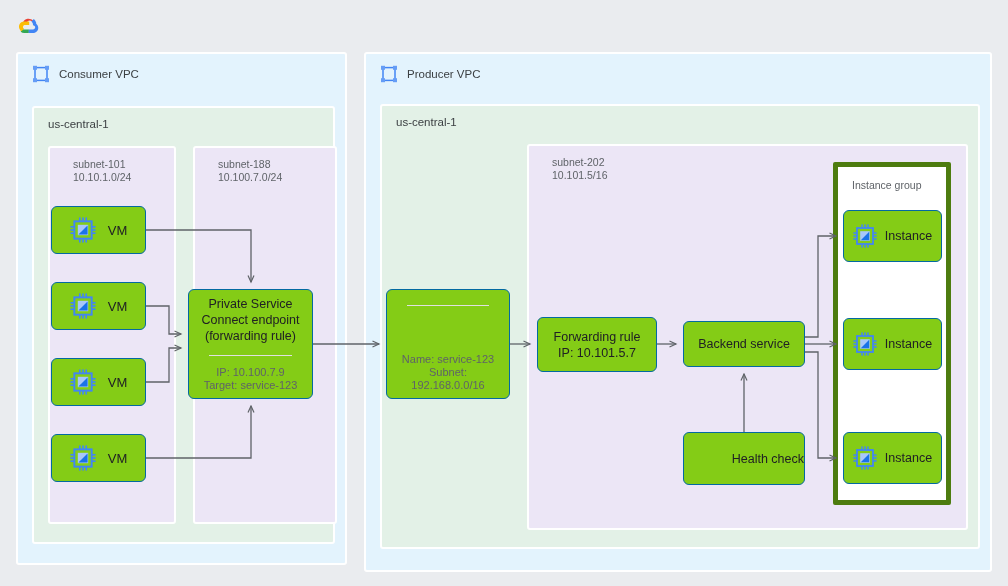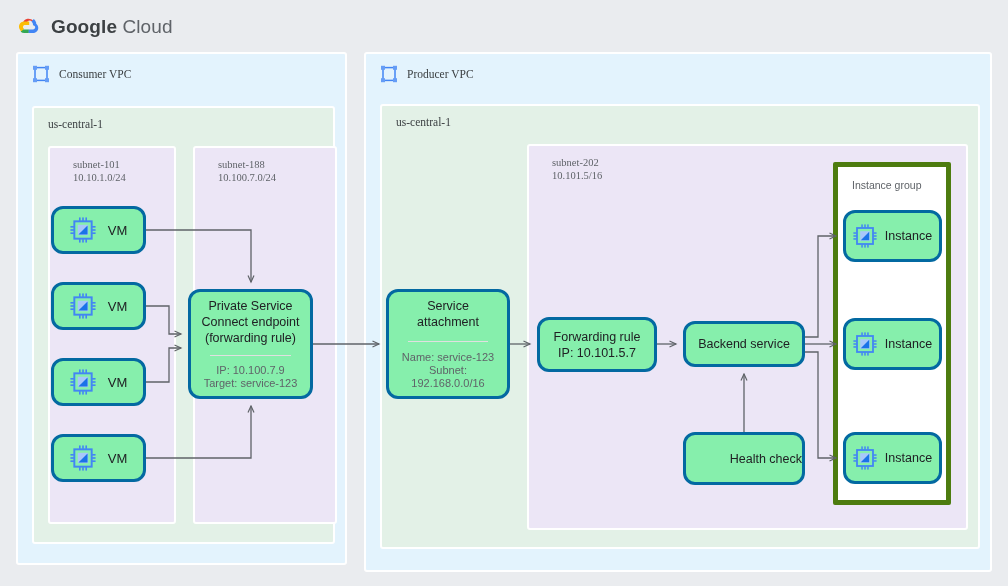--- a/index.html
+++ b/index.html
@@ -15,38 +15,38 @@
 
   
   #header { position:absolute; left:16px; top:12px; height:30px; display:flex; align-items:center; gap:9px; }
   #gc-logo { width:26px; height:22px; display:block; }
   .gc-text { font-size:19px; color:#5f6368; letter-spacing:.1px; white-space:nowrap; }
   .gc-text .b { color:#3c4043; font-weight:600; }
   .gc-text .l { color:#5f6368; font-weight:400; }
 
   
   .vpc {
-    position:absolute; background:#e3f3fd; border:2px solid #ffffff; border-radius:3px;font-family:Liberation Serif, serif;
+    position:absolute; background:#e3f3fd; border:2px solid #ffffff; border-radius:3px;
   }
   .vpc-hd { position:absolute; left:14px; top:11px; display:flex; align-items:center; gap:9px; }
   .vpc-hd .lbl { font-size:11.5px; color:#3c4043; white-space:nowrap; }
   .vpc-ico { width:18px; height:18px; display:block; }
 
   .region {
     position:absolute; background:#e3f1e7; border:2px solid #ffffff; border-radius:3px;
   }
   .region-lbl { position:absolute; left:14px; top:10px; font-size:11.5px; color:#3c4043; white-space:nowrap; }
 
   .subnet {
     position:absolute; background:#ece6f6; border:2px solid #ffffff; border-radius:3px;
   }
   .subnet-lbl { position:absolute; left:13px; top:10px; font-size:10.5px; color:#5f6368; line-height:13px; white-space:pre;margin-left:10px; }
 
   .card {
-    position:absolute; background:#86efac; border:3px solid #0369a1; border-radius:12px;
+    position:absolute; background:#84cc16; border:1px solid #0369a1; border-radius:6px;
     display:flex; align-items:center; justify-content:center;
   }
   .card .t { font-size:12.5px; color:#202124; text-align:center; line-height:16px; }
   .card .t2 { font-size:11px; color:#5f6368; text-align:center; line-height:13px; }
 
   
   .vmbox { display:flex; align-items:center; justify-content:center; gap:12px; }
   .vmbox .vmlabel { font-size:13px; color:#202124; }
   .chip { width:26px; height:26px; display:block; flex:none; }
 
@@ -62,21 +62,20 @@
 </head>
 <body>
 
 <div id="header">
   <svg id="gc-logo" viewBox="0 0 26 22">
     <path d="M16.1 6.0l.9-.9.06-.4c-1.6-1.5-4.0-2.3-6.4-1.6C9.0 3.6 7.5 5.0 6.9 6.7c.2-.1.65-.1.65-.1l3.5-.6s.18-.3.27-.28c1.2-1.3 3.2-1.5 4.6-.4z" fill="#ea4335"></path>
     <path d="M20.2 6.7c-.4-1.5-1.2-2.8-2.3-3.8l-2.5 2.5c1.0.8 1.6 2.0 1.6 3.3v.45c1.2 0 2.2 1.0 2.2 2.2s-1.0 2.15-2.2 2.15h-4.4l-.43.46v2.6l.43.41h4.4c3.2 0 5.6-2.6 5.2-5.8-.2-1.5-1.0-2.8-2.0-3.5z" fill="#4285f4"></path>
     <path d="M8.2 17.0h4.4v-3.5H8.2c-.32 0-.62-.07-.9-.2l-.63.19-1.76 1.73-.15.57C5.74 16.56 6.9 17.0 8.2 17.0z" fill="#34a853"></path>
     <path d="M8.2 5.6c-3.2 0-5.7 2.8-5.1 6.1.3 1.5 1.2 2.8 2.4 3.6l2.55-2.55c-1.1-.5-1.5-1.85-.8-2.85.3-.45.8-.73 1.35-.8l.2-.02h4.4V5.6z" fill="#fbbc05"></path>
   </svg>
-  <div class="gc-text"><span class="b">Google</span> <span class="l">Cloud</span></div>
 </div>
 
 <div class="vpc" style="left:16px; top:52px; width:331px; height:513px;">
   <div class="vpc-hd">
     <svg class="vpc-ico" viewBox="0 0 18 18">
       <rect x="3" y="2.6" width="12" height="12.8" fill="none" stroke="#4285f4" stroke-width="1.5"></rect>
       <rect x="1" y="0.8" width="4" height="4" fill="#669df6"></rect>
       <rect x="13" y="0.8" width="4" height="4" fill="#669df6"></rect>
       <rect x="1" y="13.2" width="4" height="4" fill="#669df6"></rect>
       <rect x="13" y="13.2" width="4" height="4" fill="#669df6"></rect>
@@ -215,21 +214,20 @@
   <div class="region" style="left:14px; top:50px; width:600px; height:445px;">
     <span class="region-lbl">us-central-1</span>
 
     <div class="subnet" style="left:145px; top:38px; width:441px; height:386px;">
       <span class="subnet-lbl"><span>subnet-202</span><br><span>10.101.5/16</span></span>
     </div>
   </div>
 </div>
 
 <div class="card stack" style="left:386px; top:289px; width:124px; height:110px;">
-  <div class="t">Service attachment</div>
   <div class="divider"></div>
   <div class="t2">
     <span>Name: service-123</span><br>
     <span>Subnet:</span><br>
     <span>192.168.0.0/16</span>
   </div>
 </div>
 
 <div class="card" style="left:537px; top:317px; width:120px; height:55px;">
   <div class="t">

